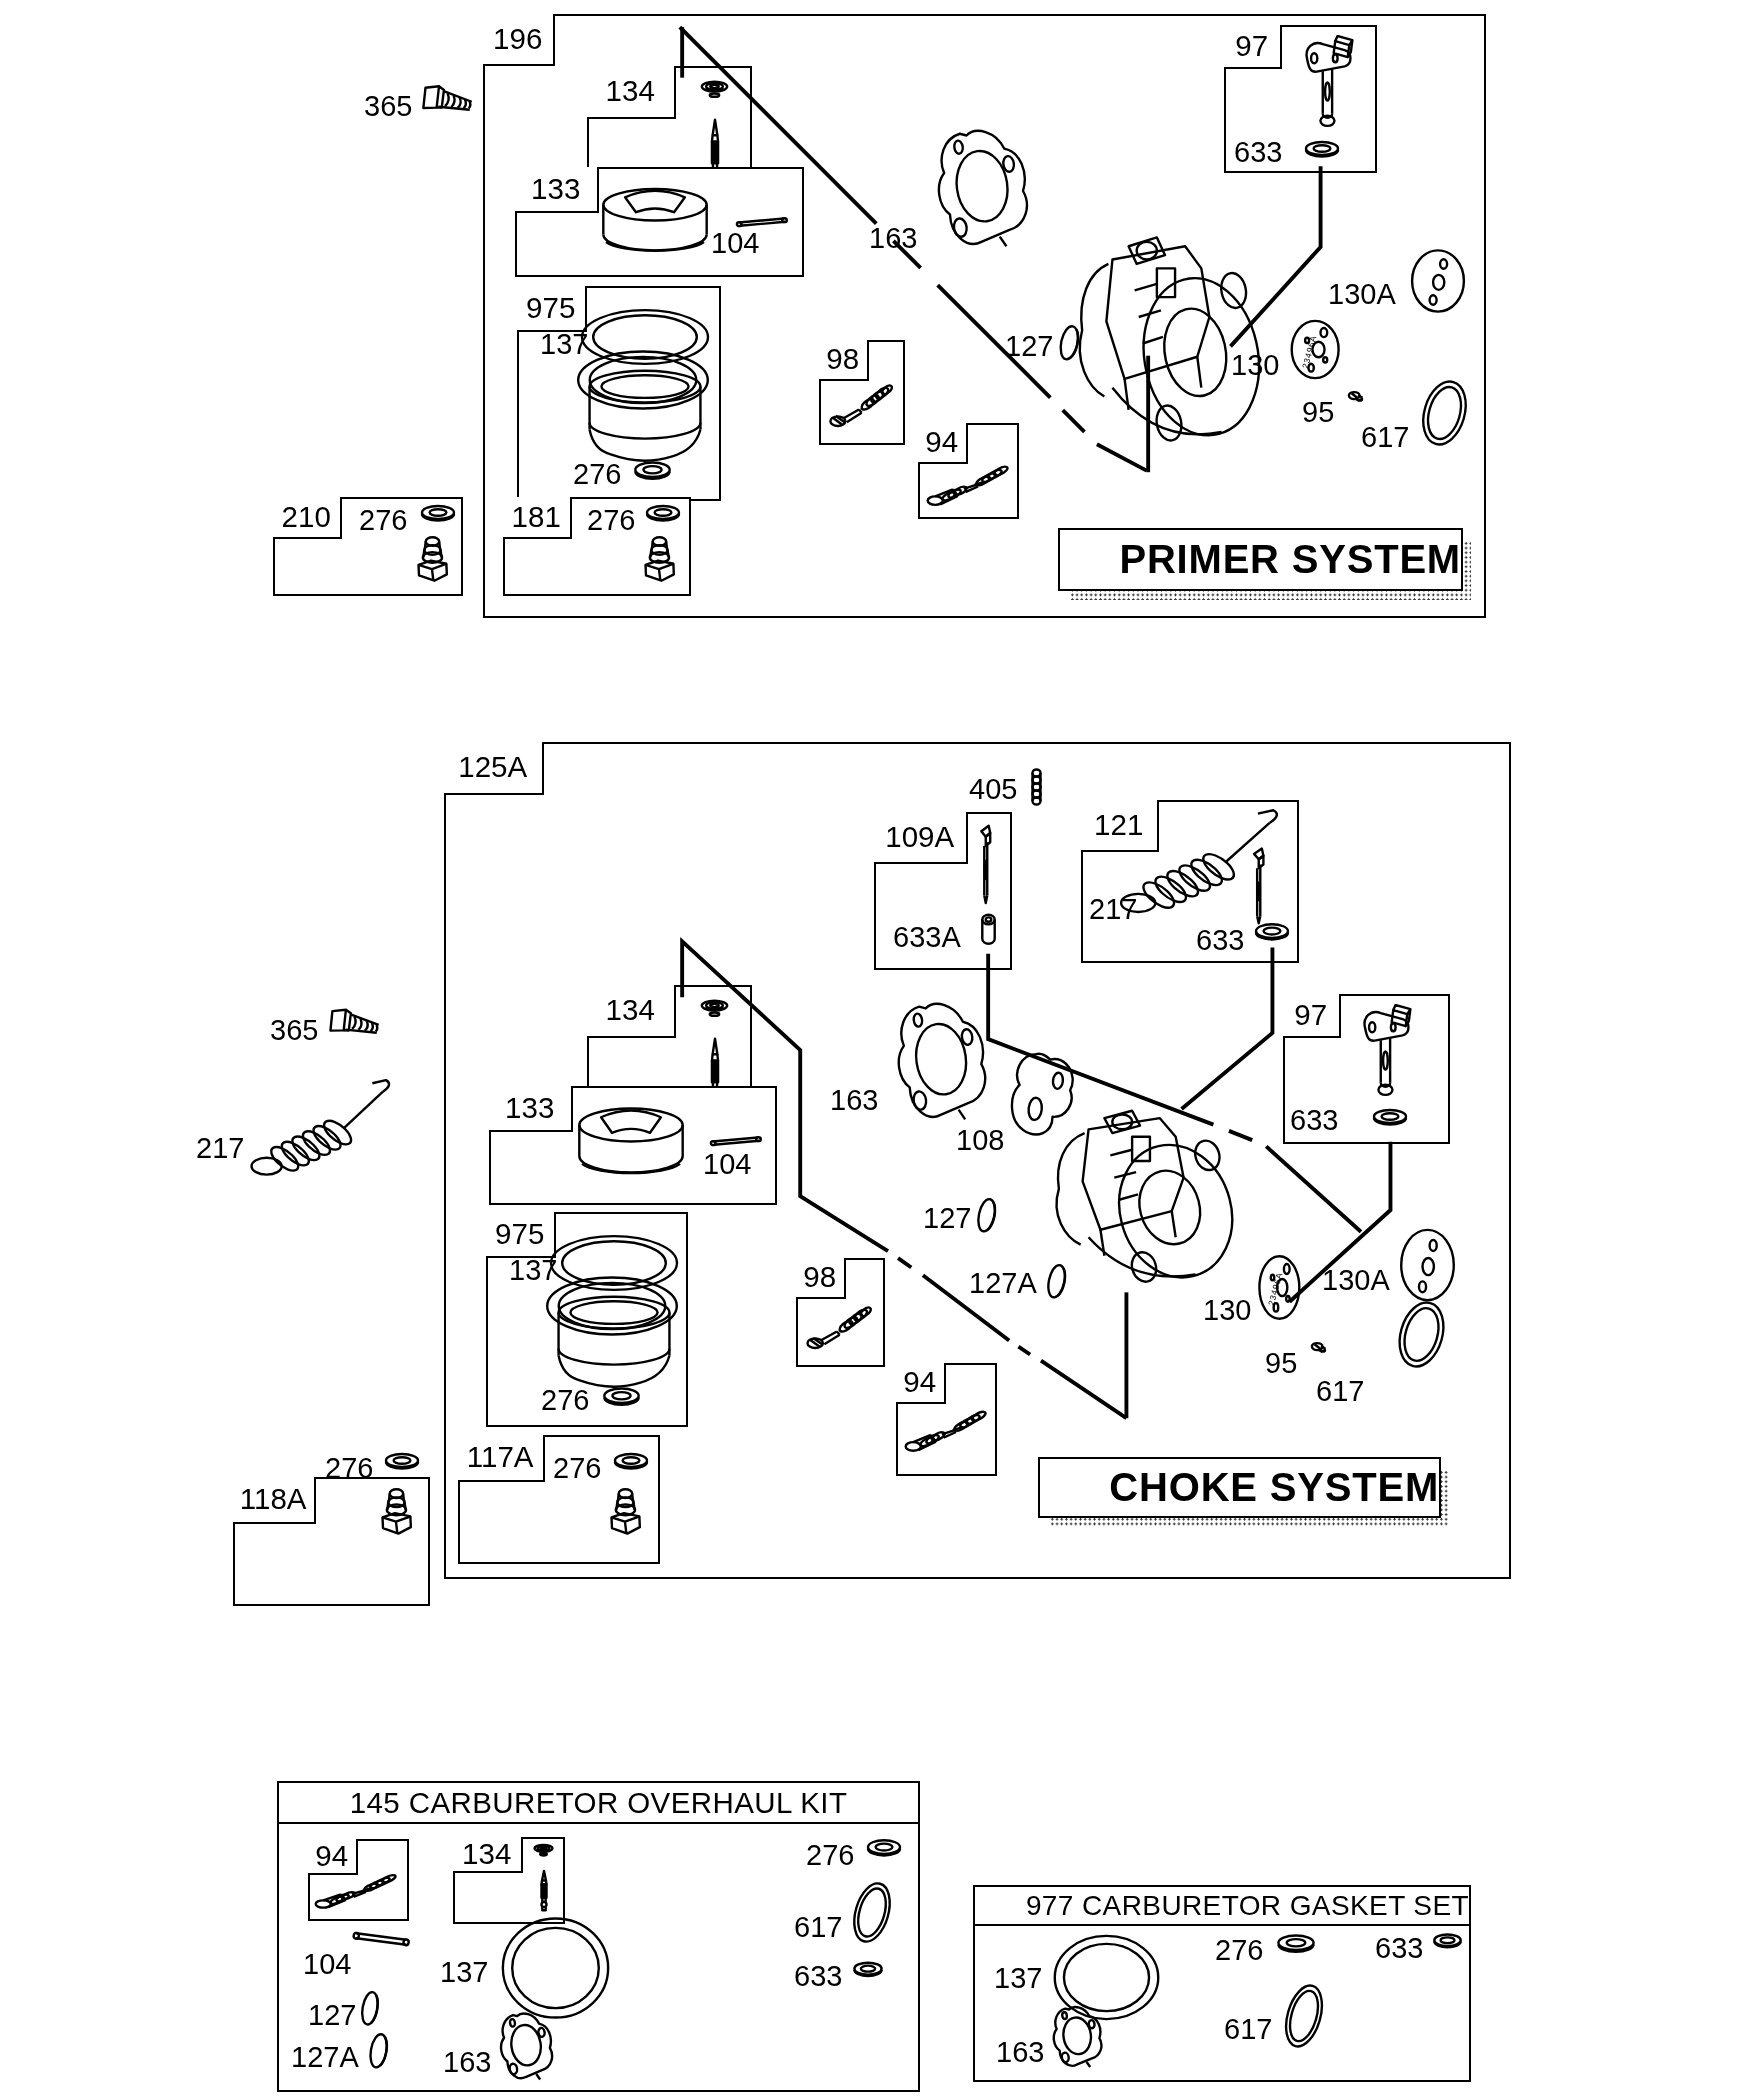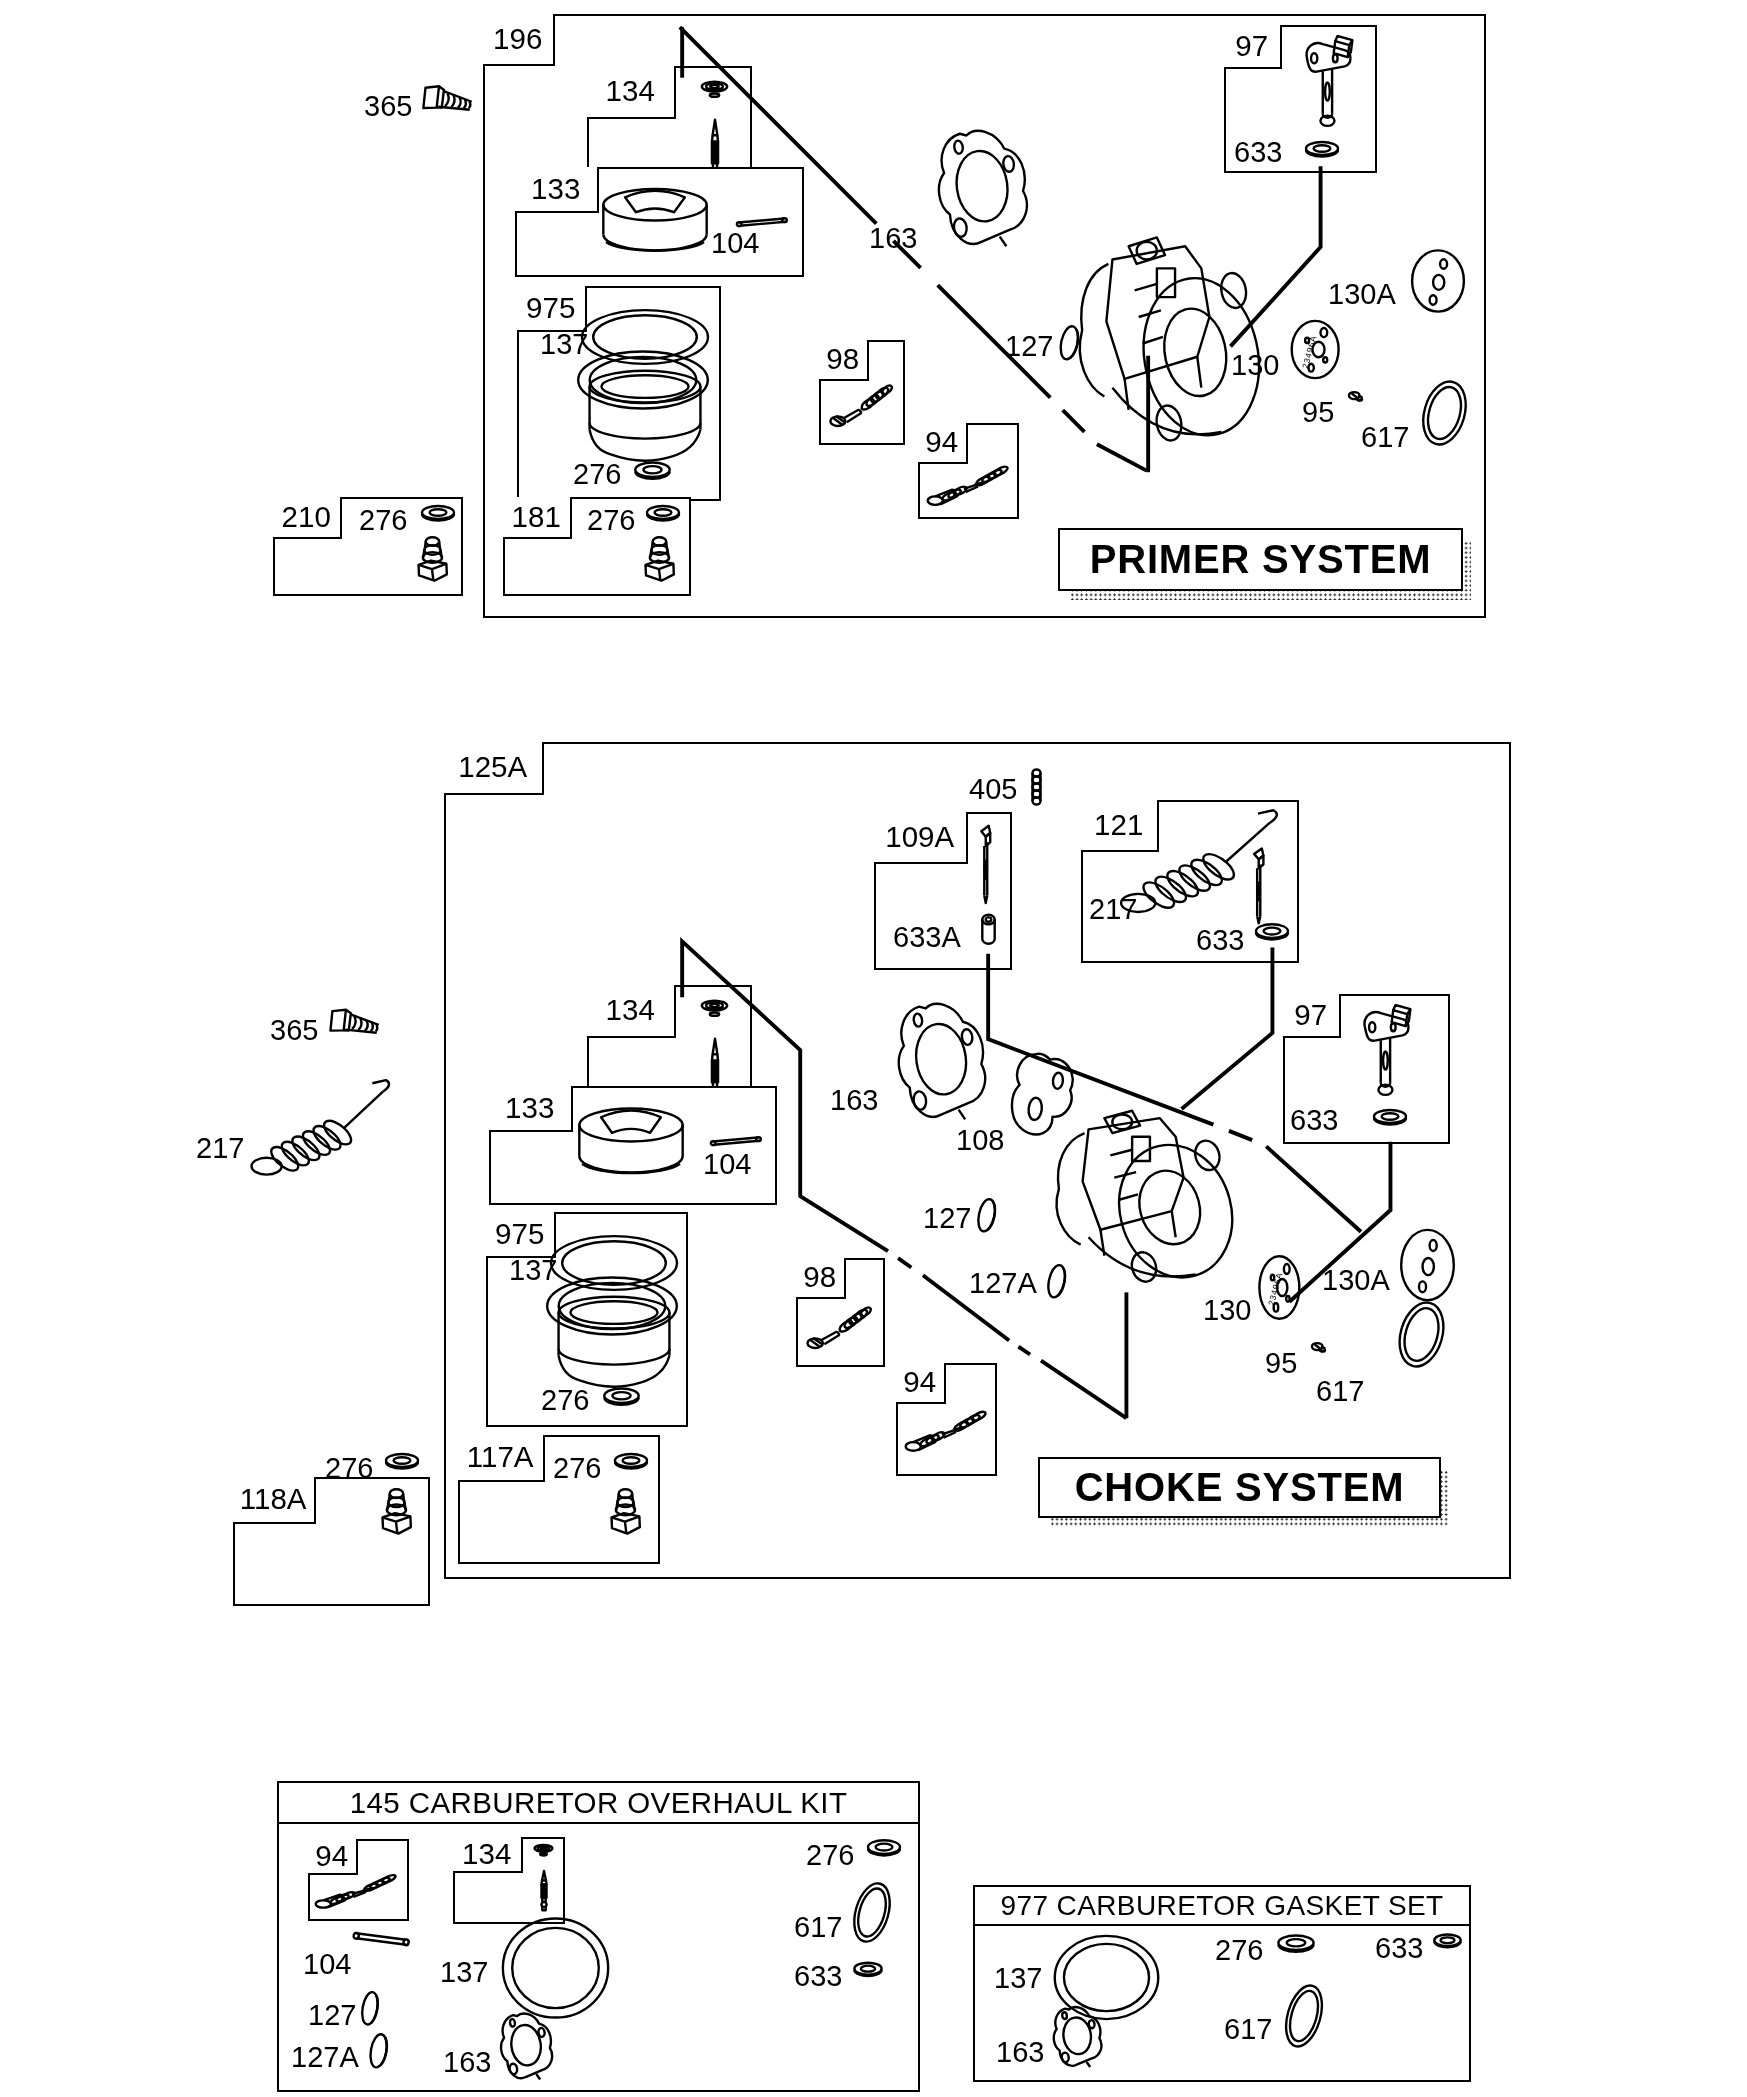--- a/index.html
+++ b/index.html
@@ -2,21 +2,21 @@
 <html style="font-size:12.4px"><head>
 <meta charset="utf-8">
 <style>
   html,body{margin:0;padding:0;background:#ffffff;}
   body{width:1748px;height:2097px;position:relative;font-family:"Liberation Sans",sans-serif;color:#000;}
   .panel{position:absolute;border:2.3px solid #000;background:#fff;}
   .pbox{position:absolute;border:2.3px solid #000;background:#fff;}
   .corner{position:absolute;border-right:2.3px solid #000;border-bottom:2.3px solid #000;background:#fff;
           display:flex;align-items:center;justify-content:center;font-size:29.5px;}
   .t{position:absolute;font-size:29px;line-height:1;white-space:nowrap;}
-  .titlebox{position:absolute;border:2.3px solid #000;background:#fff;display:flex;align-items:center;justify-content:center;
+  .titlebox{position:absolute;border:2.3px solid #000;background:#fff;display:flex;align-items:center;justify-content:flex-end;
             font-weight:bold;letter-spacing:0.8px;}
   .big{font-size:40px;}
   .shadow{position:absolute;background-image:radial-gradient(circle,#000 1.1px,transparent 1.2px);background-size:4.7px 4.7px;opacity:.8;}
   .titlerow{position:absolute;left:0;top:0;right:0;border-bottom:2.3px solid #000;display:flex;align-items:center;justify-content:center;
             font-size:29.5px;letter-spacing:0.4px;}
   .icon{position:absolute;}
   .icon svg{display:block;width:100%;height:100%;}
   .icon svg *{vector-effect:non-scaling-stroke;}
   .stamp{position:absolute;font-size:8.5px;transform:rotate(-75deg);transform-origin:left top;letter-spacing:0.8px;}
   #leads{position:absolute;left:0;top:0;pointer-events:none;z-index:9;}
@@ -822,21 +822,21 @@
       <path d="M34 6 C18 8 10 22 14 34 C4 42 4 58 14 66 C12 82 26 94 40 90 L68 84 C84 82 92 68 86 56 C94 42 88 26 74 22 C68 8 50 2 40 8 Z"></path>
       <ellipse cx="48" cy="48" rx="24" ry="27"></ellipse>
       <ellipse cx="22" cy="77" rx="6" ry="7"></ellipse>
       <ellipse cx="76" cy="34" rx="5" ry="6"></ellipse>
       <ellipse cx="31" cy="16" rx="4" ry="5"></ellipse>
       <path d="M58 88 l5 8"></path>
     </svg>
   </div>
 
 <div class="panel" style="left:973px;top:1885px;width:494px;height:193px;">
-  <div class="titlerow" style="height:37px;font-size:28px;">
+  <div class="titlerow" style="height:37px;font-size:28px;justify-content:flex-end;">
     <span>977 CARBURETOR GASKET SET</span>
   </div>
 </div>
 <div class="t" style="left:994px;top:1964px;">137</div>
 <div class="icon" style="left:1049px;top:1928px;width:115px;height:99px;">
     <svg viewBox="0 0 100 100" preserveAspectRatio="none" fill="none" stroke="#000" stroke-width="2.4" stroke-linejoin="round">
       <ellipse cx="50" cy="50" rx="45" ry="42"></ellipse>
       <ellipse cx="50" cy="50" rx="37" ry="34"></ellipse>
     </svg>
   </div>

